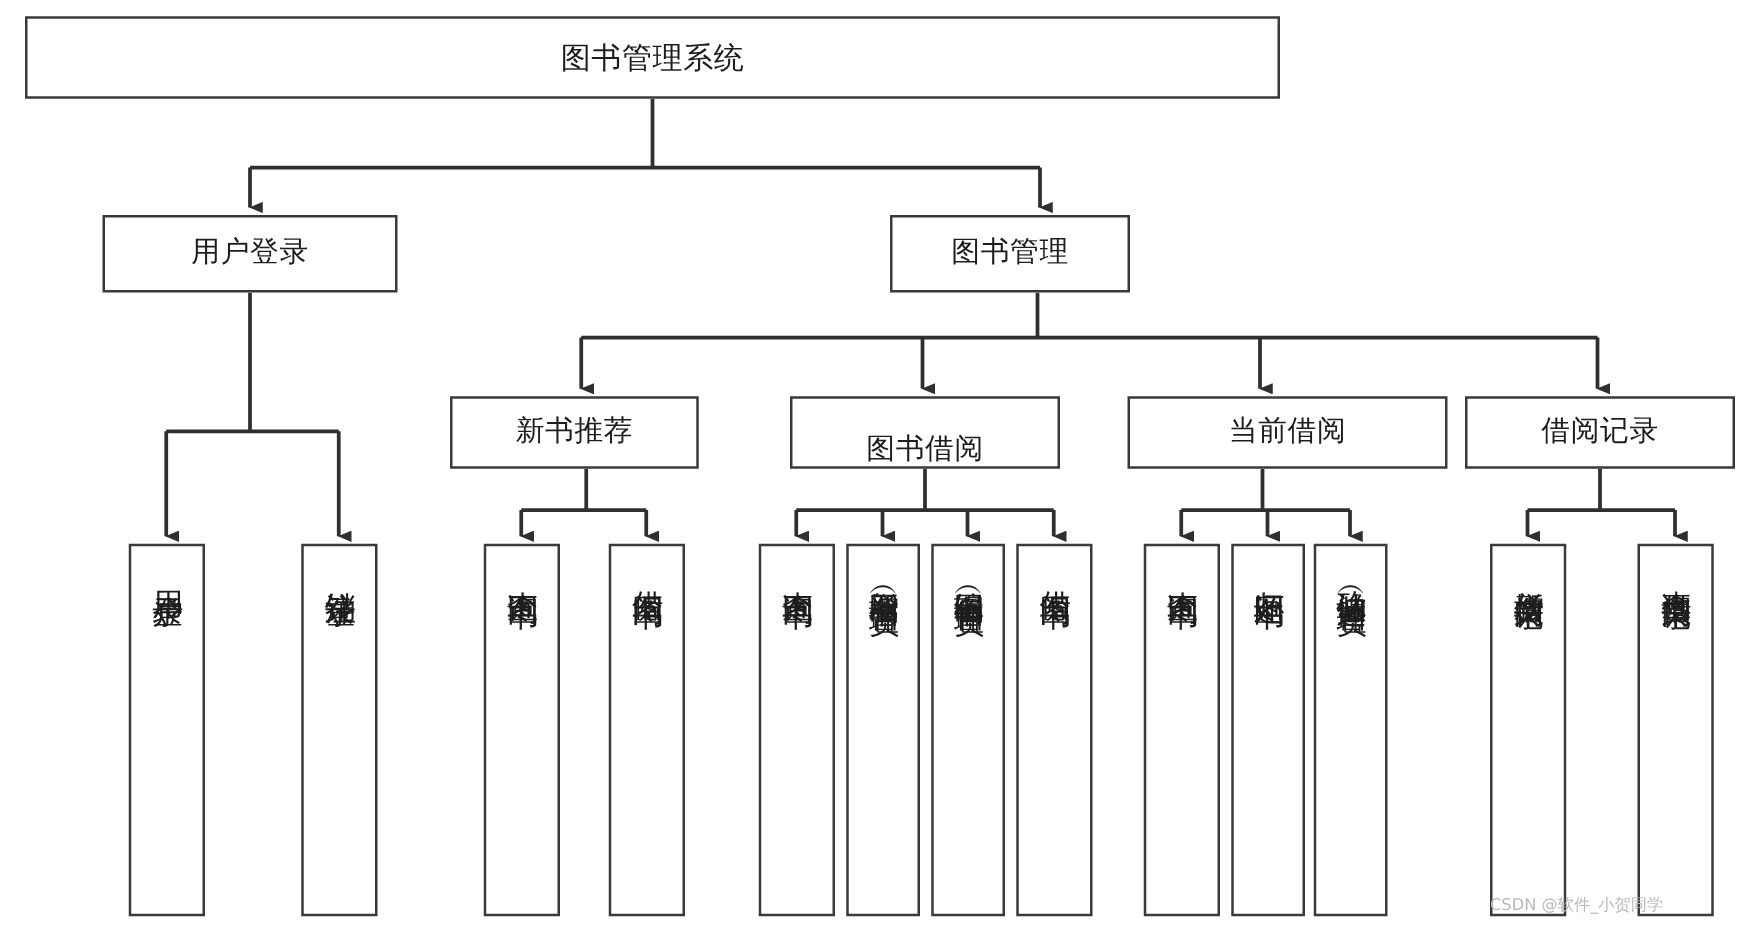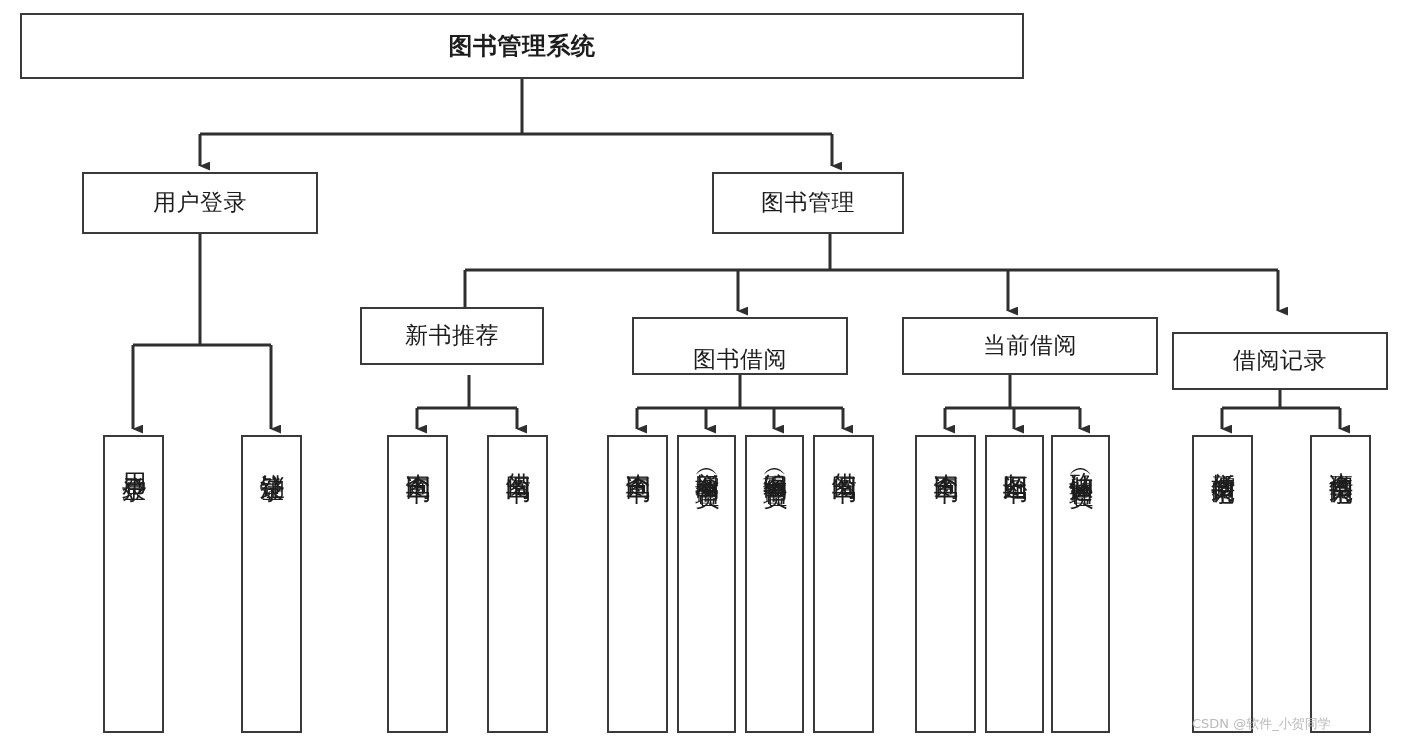--- a/index.html
+++ b/index.html
@@ -124,41 +124,41 @@
       <path d="M1014,408 L1014,429" marker-end="url(#arrowhead)"></path>
       <path d="M1080,408 L1080,429" marker-end="url(#arrowhead)"></path>
 
       <path d="M1280,375 L1280,408"></path>
       <path d="M1222,408 L1340,408"></path>
       <path d="M1222,408 L1222,429" marker-end="url(#arrowhead)"></path>
       <path d="M1340,408 L1340,429" marker-end="url(#arrowhead)"></path>
     </g>
   </svg>
 
-  <div class="node h root" id="n-root" style="left: 20px; top: 13px; width: 1004px; height: 66px; font-weight: bold;">
+  <div class="node h root" id="n-root" style="left: 20px; top: 13px; width: 1004px; height: 66px;">
     <span class="lbl">图书管理系统</span>
   </div>
 
   <div class="node h" id="n-l1-0" style="left: 82px; top: 172px; width: 236px; height: 62px;">
     <span class="lbl">用户登录</span>
   </div>
   <div class="node h" id="n-l1-1" style="left: 712px; top: 172px; width: 192px; height: 62px;">
     <span class="lbl">图书管理</span>
   </div>
 
-  <div class="node h" id="n-l2-0" style="left: 360px; top: 307px; width: 184px; height: 58px;">
+  <div class="node h" id="n-l2-0" style="left: 360px; top: 317px; width: 199px; height: 58px;">
     <span class="lbl">新书推荐</span>
   </div>
   <div class="node h" id="n-l2-1" style="left: 632px; top: 317px; width: 216px; height: 58px; align-items: flex-end;">
     <span class="lbl">图书借阅</span>
   </div>
   <div class="node h" id="n-l2-2" style="left: 902px; top: 317px; width: 256px; height: 58px;">
     <span class="lbl">当前借阅</span>
   </div>
-  <div class="node h" id="n-l2-3" style="left: 1172px; top: 332px; width: 216px; height: 58px;">
+  <div class="node h" id="n-l2-3" style="left: 1172px; top: 317px; width: 216px; height: 58px;">
     <span class="lbl">借阅记录</span>
   </div>
 
   <div class="node v" id="n-lf-0" style="left: 103px; top: 435px; width: 61px; height: 298px;">
     <span class="lbl">用户登录</span>
   </div>
   <div class="node v" id="n-lf-1" style="left: 241px; top: 435px; width: 61px; height: 298px;">
     <span class="lbl">注销登录</span>
   </div>
   <div class="node v" id="n-lf-2" style="left: 387px; top: 435px; width: 61px; height: 298px;">

